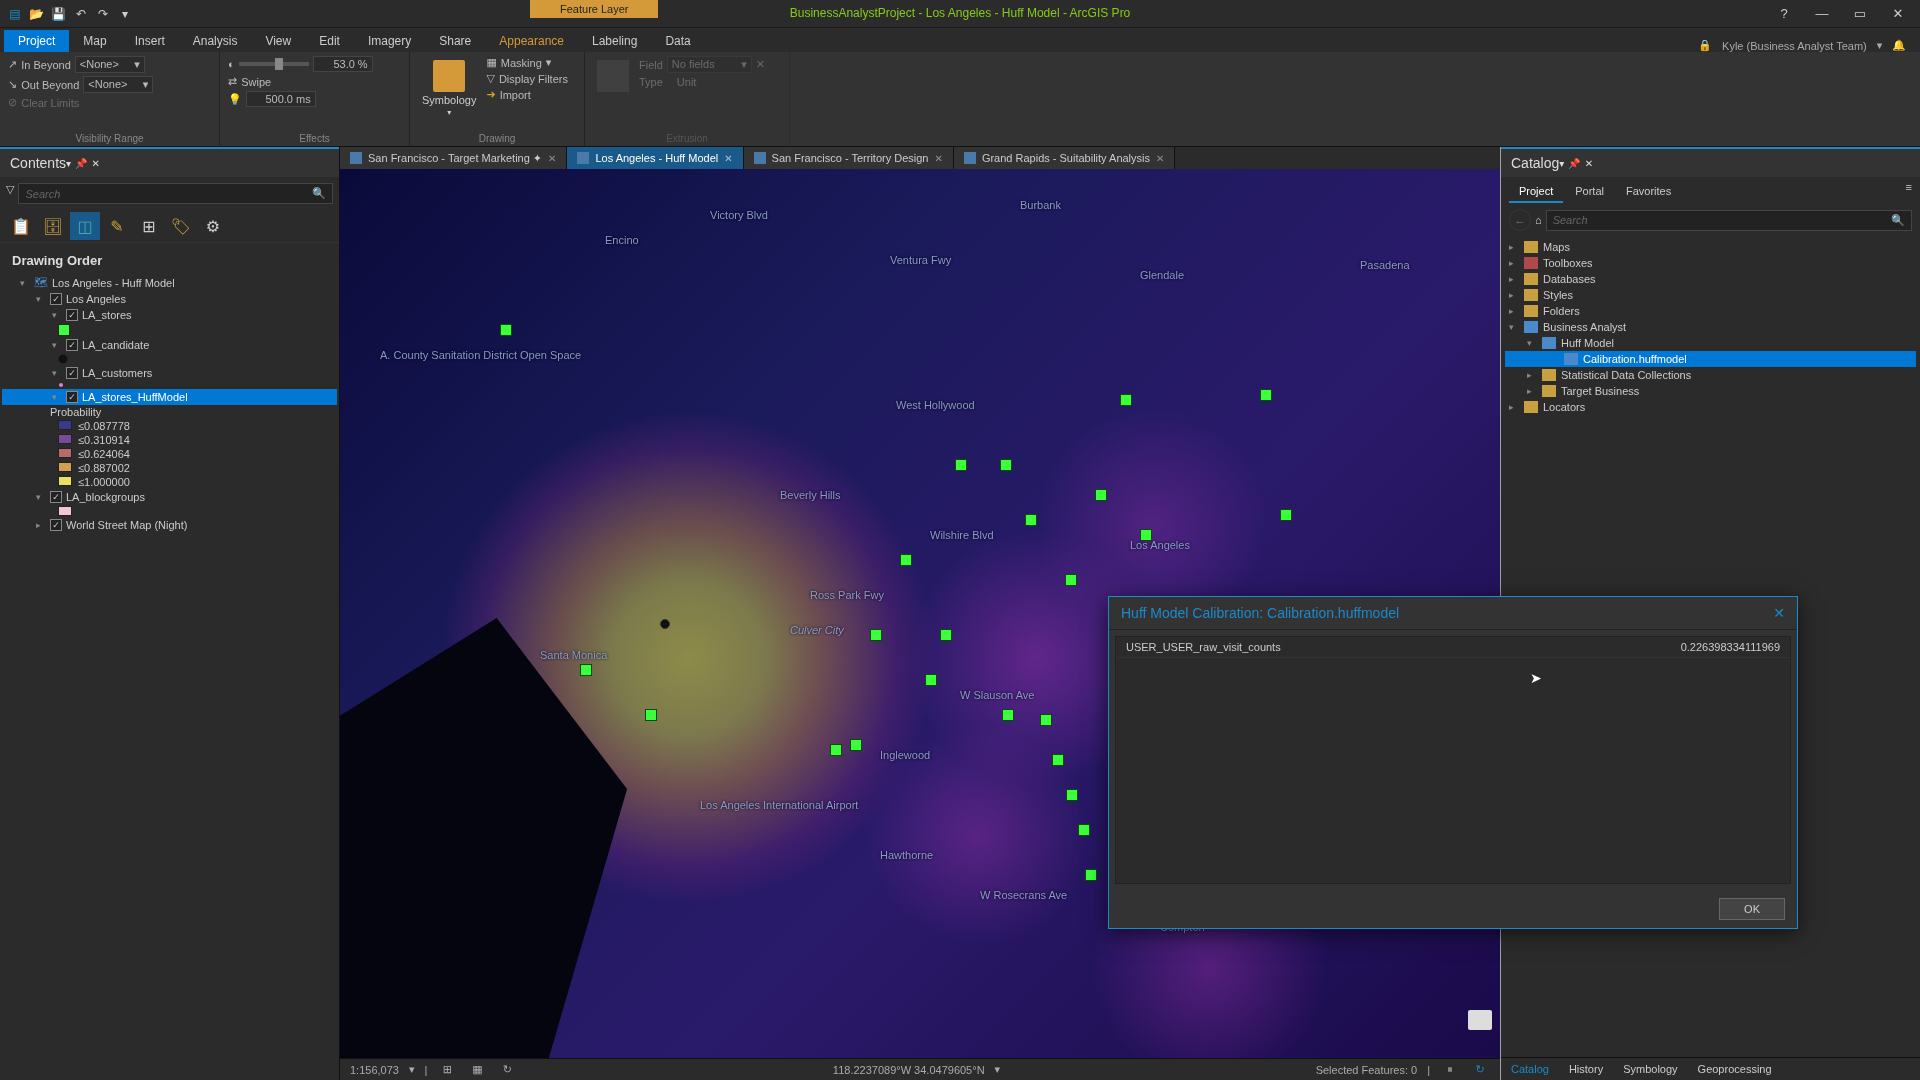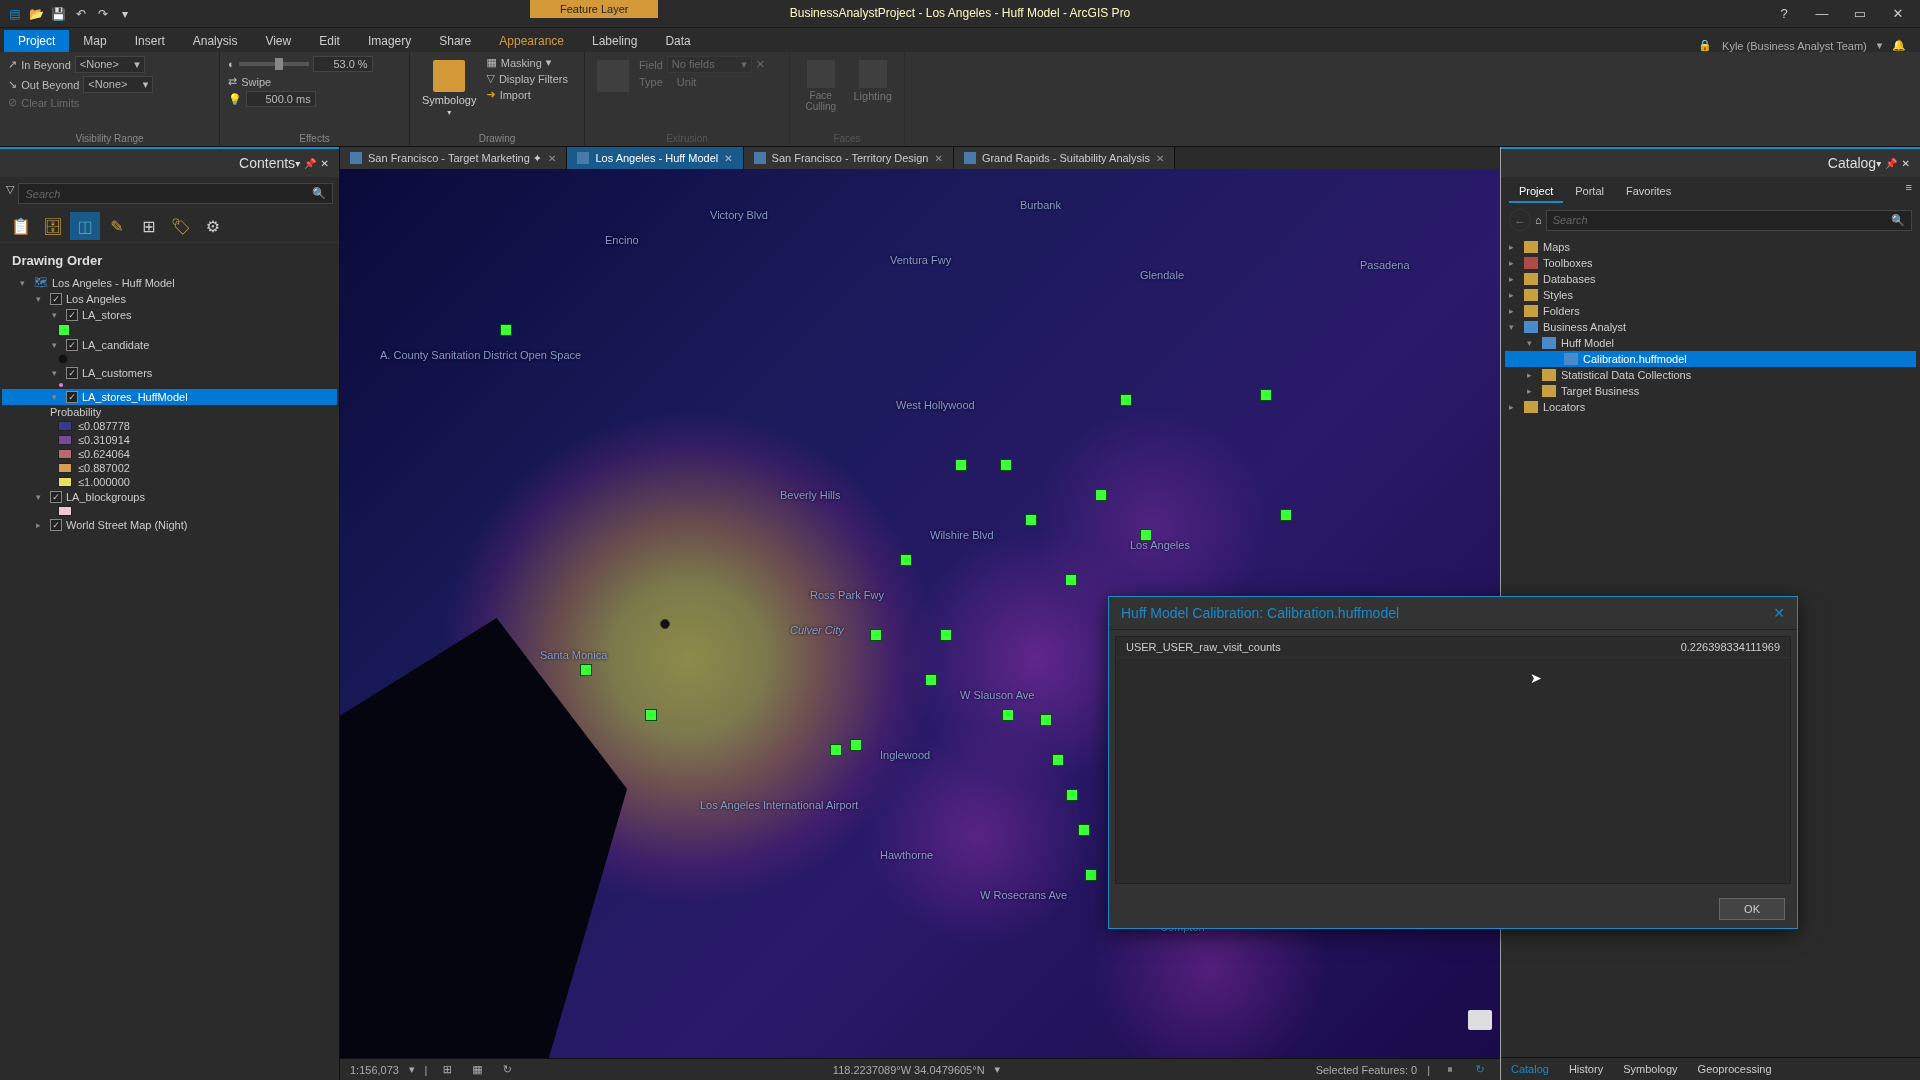--- a/index.html
+++ b/index.html
@@ -3,21 +3,21 @@
 <meta charset="utf-8">
 <style>
 * { margin: 0; padding: 0; box-sizing: border-box; font-family: 'Segoe UI', Tahoma, sans-serif; }
 body { background: #2b2b2b; color: #ccc; font-size: 11px; overflow: hidden; width: 1920px; height: 1080px; }
 
 
 .title-bar { height: 28px; background: #2b2b2b; display: flex; align-items: center; border-bottom: 1px solid #1a1a1a; }
 .qat { display: flex; gap: 4px; padding: 0 6px; align-items: center; }
 .qat-icon { width: 18px; height: 18px; display: flex; align-items: center; justify-content: center; font-size: 12px; cursor: pointer; }
 .context-tab { position: absolute; left: 530px; top: 0; background: #d49a3a; color: #222; padding: 3px 30px; font-size: 11px; }
-.app-title { margin-left: auto; margin-right: auto; color: #fef9c3; font-size: 12px; position: absolute; left: 50%; transform: translateX(-50%); top: 6px; }
+.app-title { margin-left: auto; margin-right: auto; color: #84cc16; font-size: 12px; position: absolute; left: 50%; transform: translateX(-50%); top: 6px; }
 .window-controls { margin-left: auto; display: flex; gap: 2px; padding-right: 4px; }
 .win-btn { width: 36px; height: 24px; display: flex; align-items: center; justify-content: center; cursor: pointer; font-size: 13px; }
 
 
 .ribbon-tabs { height: 24px; background: #2b2b2b; display: flex; align-items: flex-end; padding-left: 4px; }
 .ribbon-tab { padding: 4px 14px; cursor: pointer; color: #ccc; font-size: 12px; }
 .ribbon-tab.project { background: #0078d4; color: #fff; }
 .ribbon-tab.active { color: #d49a3a; }
 .user-area { margin-left: auto; display: flex; align-items: center; gap: 10px; padding-right: 14px; color: #aaa; }
 .lock { color: #5a9a3a; }
@@ -35,39 +35,39 @@
 .big-btn-icon { width: 32px; height: 32px; background: #d49a3a; border-radius: 2px; }
 .slider-track { width: 70px; height: 4px; background: #555; position: relative; }
 .slider-thumb { width: 8px; height: 12px; background: #888; position: absolute; top: -4px; }
 .dimmed { opacity: 0.4; }
 
 
 .main-area { display: flex; height: calc(1080px - 28px - 24px - 95px); }
 
 
 .contents-pane { width: 340px; background: #2b2b2b; border-right: 1px solid #111; display: flex; flex-direction: column; }
-.pane-header { background: #333; padding: 6px 10px; font-size: 14px; color: #ddd; border-top: 2px solid #1a8ac9; display: flex; justify-content: flex-end; align-items: center; }
+.pane-header { background: #333; padding: 6px 10px; font-size: 14px; color: #ddd; border-top: 2px solid #1a8ac9; display: flex; justify-content: flex-start; align-items: center; }
 .pane-header-ctrls { display: flex; gap: 4px; font-size: 10px; }
 .search-row { display: flex; padding: 6px; gap: 4px; }
 .search-box { flex: 1; background: #222; border: 1px solid #444; padding: 3px 6px; color: #ccc; font-size: 11px; display:flex; align-items:center; justify-content: space-between; }
 .toc-toolbar { display: flex; gap: 2px; padding: 2px 6px; border-bottom: 1px solid #333; }
 .toc-btn { width: 30px; height: 28px; display: flex; align-items: center; justify-content: center; cursor: pointer; font-size: 16px; }
 .toc-btn.active { background: #1a5a8a; }
 .toc-body { flex: 1; overflow: auto; padding: 4px 2px; }
 .toc-heading { font-weight: bold; font-size: 13px; padding: 6px 10px; color: #ddd; }
 .toc-item { display: flex; align-items: center; gap: 4px; padding: 2px 4px; cursor: pointer; }
 .toc-item.selected { background: #0078d4; color: #fff; }
 .toc-indent-1 { padding-left: 18px; }
 .toc-indent-2 { padding-left: 34px; }
 .toc-indent-3 { padding-left: 50px; }
 .expand { width: 10px; font-size: 9px; color: #888; }
 .chk { width: 12px; height: 12px; border: 1px solid #888; background: #222; display:flex; align-items:center; justify-content:center; font-size: 9px; }
 .chk.checked::after { content: "✓"; color: #ccc; }
 .swatch { width: 14px; height: 10px; border: 1px solid #222; }
-.legend-row { display: flex; align-items: center; gap: 6px; padding: 1px 4px 1px 56px; font-size: 11px; }
+.legend-row { display: flex; align-items: flex-start; gap: 6px; padding: 1px 4px 1px 56px; font-size: 11px; }
 
 
 .map-wrap { flex: 1; display: flex; flex-direction: column; background: #1a1a1a; }
 .map-tabs { height: 22px; background: #2b2b2b; display: flex; }
 .map-tab { padding: 3px 10px; border-right: 1px solid #111; background: #333; display: flex; align-items: center; gap: 6px; cursor: pointer; font-size: 11px; }
 .map-tab.active { background: #1a5a8a; color: #fff; }
 .tab-close { font-size: 10px; opacity: 0.6; }
 .tab-icon { width: 12px; height: 12px; background: #4a7aaa; }
 .map-canvas { flex: 1; position: relative; overflow: hidden; background: linear-gradient(135deg, #0a0a3a 0%, #1a1a5a 30%, #2a1a6a 60%, #1a0a4a 100%); }
 .map-canvas::before { content:""; position:absolute; inset:0; background:
@@ -245,33 +245,20 @@
             </span>
             <span>✕</span>
           </div>
         <div class="rg-row">
             <span>Type</span>
             <span style="margin-left:10px">Unit</span>
           </div>
       </div>
     </div>
     <div class="ribbon-group-label">Extrusion</div>
-  </div>
-  <div class="ribbon-group dimmed" style="width:115px">
-    <div class="rg-content">
-      <div class="big-btn">
-          <div style="width:28px;height:28px;background:#555"></div>
-          <span style="font-size:10px;text-align:center">Face Culling</span>
-        </div>
-      <div class="big-btn">
-          <div style="width:28px;height:28px;background:#555"></div>
-          <span>Lighting</span>
-        </div>
-    </div>
-    <div class="ribbon-group-label">Faces</div>
   </div>
 </div>
 
 <div class="main-area">
 
   <div class="contents-pane">
     <div class="pane-header">
       <span>Contents</span>
       <div class="pane-header-ctrls">
           <span>▾</span>

